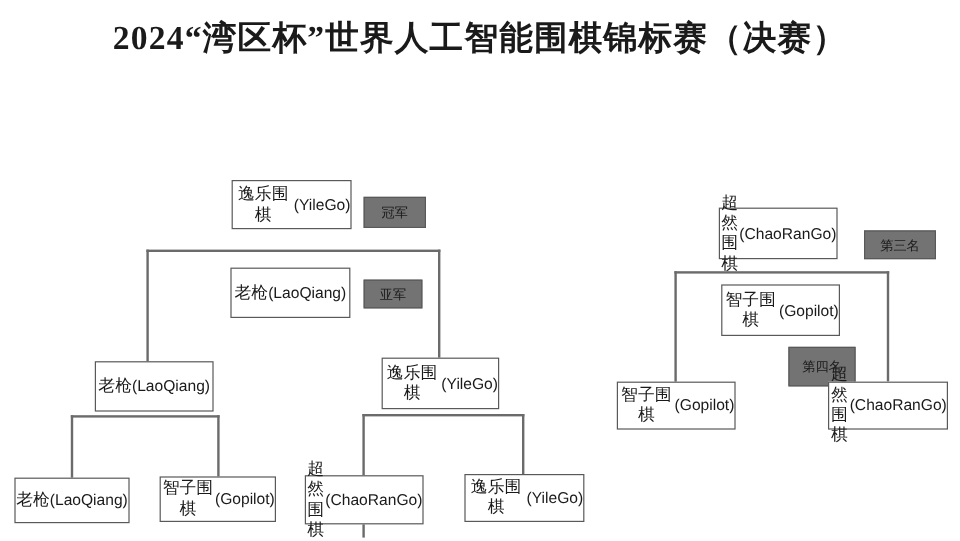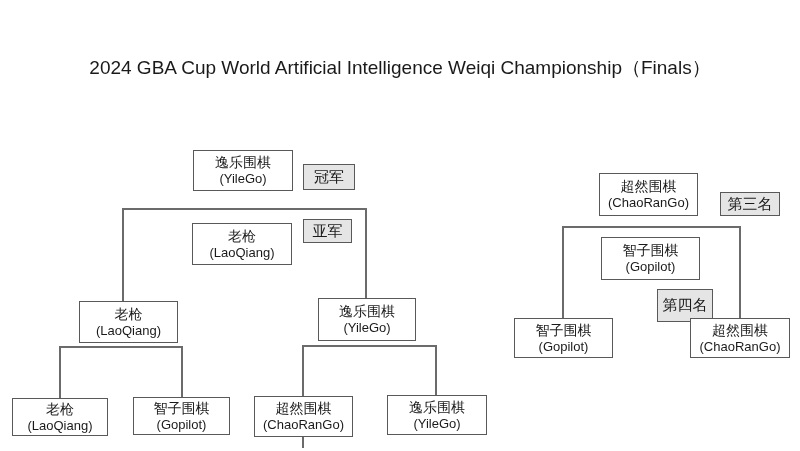--- a/index.html
+++ b/index.html
@@ -39,59 +39,59 @@
     font-family: "Liberation Sans", sans-serif;
     color: var(--text-c, #1a1a1a);
     white-space: nowrap;
   }
   .box {
     position: absolute;
     box-sizing: border-box;
     border: 1.5px solid var(--border-c, #595959);
     background: #ffffff;
     display: flex;
-    flex-direction: column;
+    flex-direction: row;
     align-items: center;
     justify-content: center;
     text-align: center;
   }
   .box .zh {
     font-size: 14px;
     line-height: 17px;
     font-family: "Liberation Serif", serif;
   }
   .box .en {
     font-size: 13px;
     line-height: 16px;
     font-weight: normal;
     font-family: "Liberation Sans", sans-serif;
   }
   .rank {
     position: absolute;
     box-sizing: border-box;
     border: 1.5px solid var(--border-c, #595959);
-    background: #e5e5e5;
+    background: #737373;
     display: flex;
     align-items: center;
     justify-content: center;
-    font-size: 15px;
+    font-size: 11px;
     font-family: "Liberation Serif", serif;
     white-space: nowrap;
   }
   .ln {
     position: absolute;
     background: var(--line-c, #6b6b6b);
   }
 </style>
 </head>
 <body>
 
 <div class="stage">
 
-  <div class="title-en">2024 GBA Cup World Artificial Intelligence Weiqi Championship（Finals）</div>
+  <div class="title-zh">2024“湾区杯”世界人工智能围棋锦标赛（决赛）</div>
 
   <div class="ln" style="left:122px; top:208px; width:245px; height:2px;"></div>
   <div class="ln" style="left:122px; top:208px; width:2px; height:94px;"></div>
   <div class="ln" style="left:365px; top:208px; width:2px; height:91px;"></div>
 
   <div class="ln" style="left:59px; top:346px; width:124px; height:2px;"></div>
   <div class="ln" style="left:59px; top:346px; width:2px; height:53px;"></div>
   <div class="ln" style="left:181px; top:346px; width:2px; height:52px;"></div>
 
   <div class="ln" style="left:302px; top:345px; width:135px; height:2px;"></div>
@@ -106,21 +106,21 @@
   <div class="box" style="left:193px; top:150px; width:100px; height:41px;">
     <div class="zh">逸乐围棋</div>
     <div class="en">(YileGo)</div>
   </div>
   <div class="rank" style="left:303px; top:164px; width:52px; height:26px;">冠军</div>
 
   <div class="box" style="left:192px; top:223px; width:100px; height:42px;">
     <div class="zh">老枪</div>
     <div class="en">(LaoQiang)</div>
   </div>
-  <div class="rank" style="left:303px; top:219px; width:49px; height:24px;">亚军</div>
+  <div class="rank" style="left:303px; top:233px; width:49px; height:24px;">亚军</div>
 
   <div class="box" style="left:79px; top:301px; width:99px; height:42px;">
     <div class="zh">老枪</div>
     <div class="en">(LaoQiang)</div>
   </div>
   <div class="box" style="left:318px; top:298px; width:98px; height:43px;">
     <div class="zh">逸乐围棋</div>
     <div class="en">(YileGo)</div>
   </div>
 

